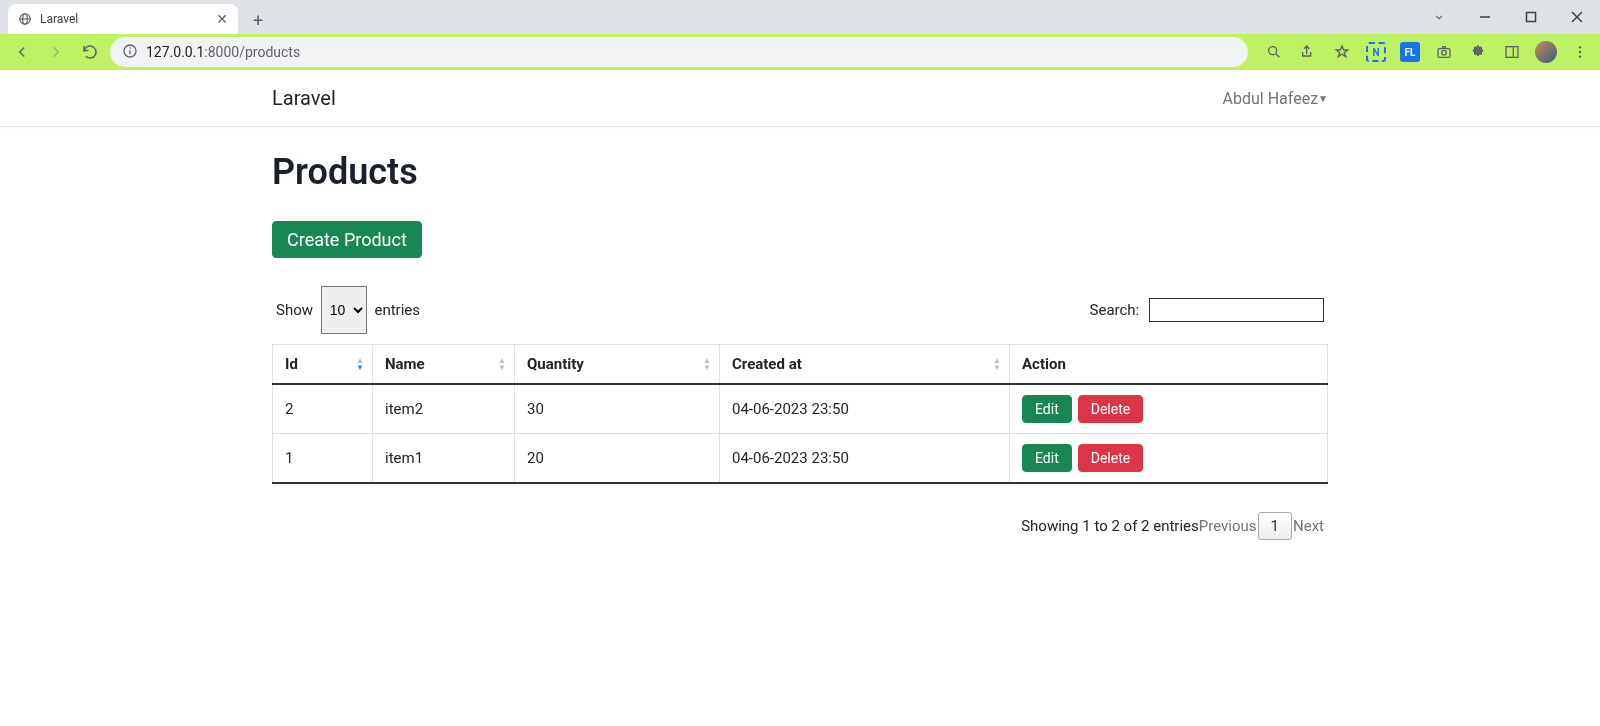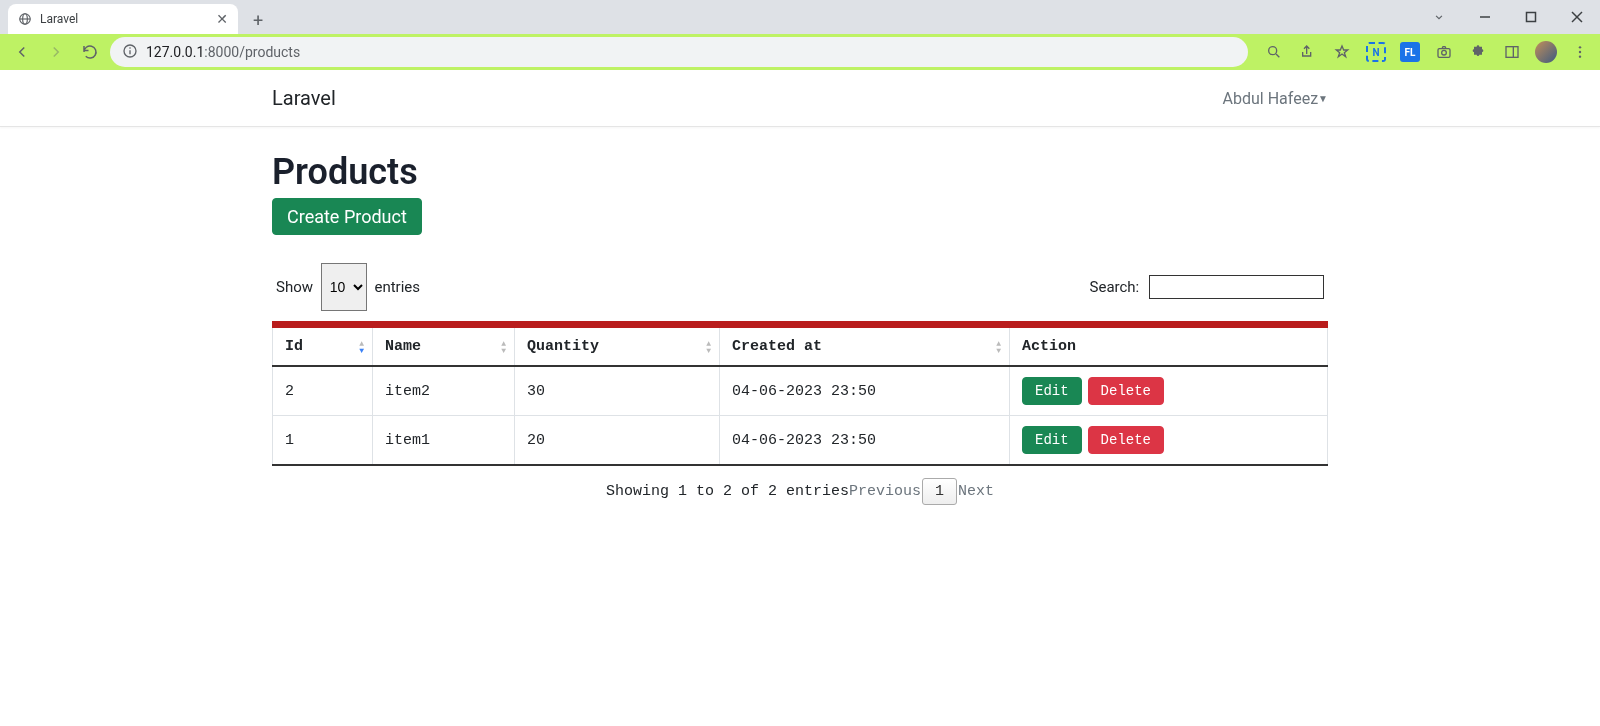--- a/index.html
+++ b/index.html
@@ -34,41 +34,41 @@
 
 
 .page { width: 100%; }
 .navbar { border-bottom: 1px solid #e5e5e5; box-shadow: 0 1px 2px rgba(0,0,0,0.04); }
 .navbar-inner { max-width: 1080px; margin: 0 auto; display: flex; align-items: center; height: 56px; padding: 0 12px; }
 .brand { font-size: 20px; color: #212529; }
 .user-menu { margin-left: auto; display: flex; align-items: center; color: #6c757d; font-size: 16px; cursor: pointer; }
 .user-menu .caret { font-size: 10px; }
 
 .container { max-width: 1080px; margin: 0 auto; padding: 24px 12px; }
-h1.page-title { font-size: 36px; font-weight: 600; margin-bottom: 5px; color:#1a202c;}
+h1.page-title { font-size: 36px; font-weight: 600; margin-bottom: 28px; color:#1a202c;}
 .btn { display: inline-block; padding: 7px 14px; border-radius: 4px; font-size: 18px; border: 1px solid transparent; cursor: pointer; color: #fff; }
 .btn-success { background: #198754; border-color:#198754; }
 .btn-danger { background: #dc3545; border-color:#dc3545; }
 .btn-sm { padding: 5px 12px; font-size: 14px; }
 
 .dt-top { display: flex; justify-content: space-between; align-items: center; margin-top: 28px; margin-bottom: 10px; font-size: 15px; padding: 0 4px; }
 .dt-length select { border: 1px solid #767676; padding: 14px 4px; font-size: 14px; margin: 0 4px; }
 .dt-filter input { border: 1px solid #333; padding: 3px 6px; width: 175px; margin-left: 6px; font-size: 14px; }
 
-table.data-table { width: 100%; border-collapse: collapse; border-top: 7px solid #b91c1c; font-family: Liberation Mono, monospace; }
+table.data-table { width: 100%; border-collapse: collapse; border-top: 1px solid #b91c1c; }
 table.data-table th, table.data-table td { padding: 10px 12px; text-align: left; border: 1px solid #dee2e6; }
 table.data-table thead th { border-bottom: 2px solid #333; font-weight: 700; font-size: 15px; position: relative; background:#fff; }
 table.data-table tbody td { font-size: 15px; }
 table.data-table tbody tr:last-child td { border-bottom: 2px solid #333; }
 
 .sort-arrows { position: absolute; right: 8px; top: 50%; transform: translateY(-50%); display:flex; flex-direction:column; gap:1px; }
 .sort-arrows span { font-size: 8px; line-height: 6px; color: #bbb; }
 .sort-arrows .active-down { color: #3b82f6; }
 
-.dt-bottom { display: flex; justify-content: center; align-items: center; margin-top: 12px; font-size: 15px; padding: 0 4px; font-family: Liberation Mono, monospace;}
+.dt-bottom { display: flex; justify-content: flex-end; align-items: center; margin-top: 28px; font-size: 15px; padding: 0 4px;}
 .pagination { display: flex; align-items: center; gap: 1px; }
 .page-link { color: #6c757d; cursor: default; }
 .page-num { border: 1px solid #aaa; background: linear-gradient(#fff,#eee); padding: 4px 12px; border-radius: 3px; color:#333; }
 
 .action-cell { display:flex; gap:6px; }
 </style>
 </head>
 <body>
 
 <div class="browser-chrome">

